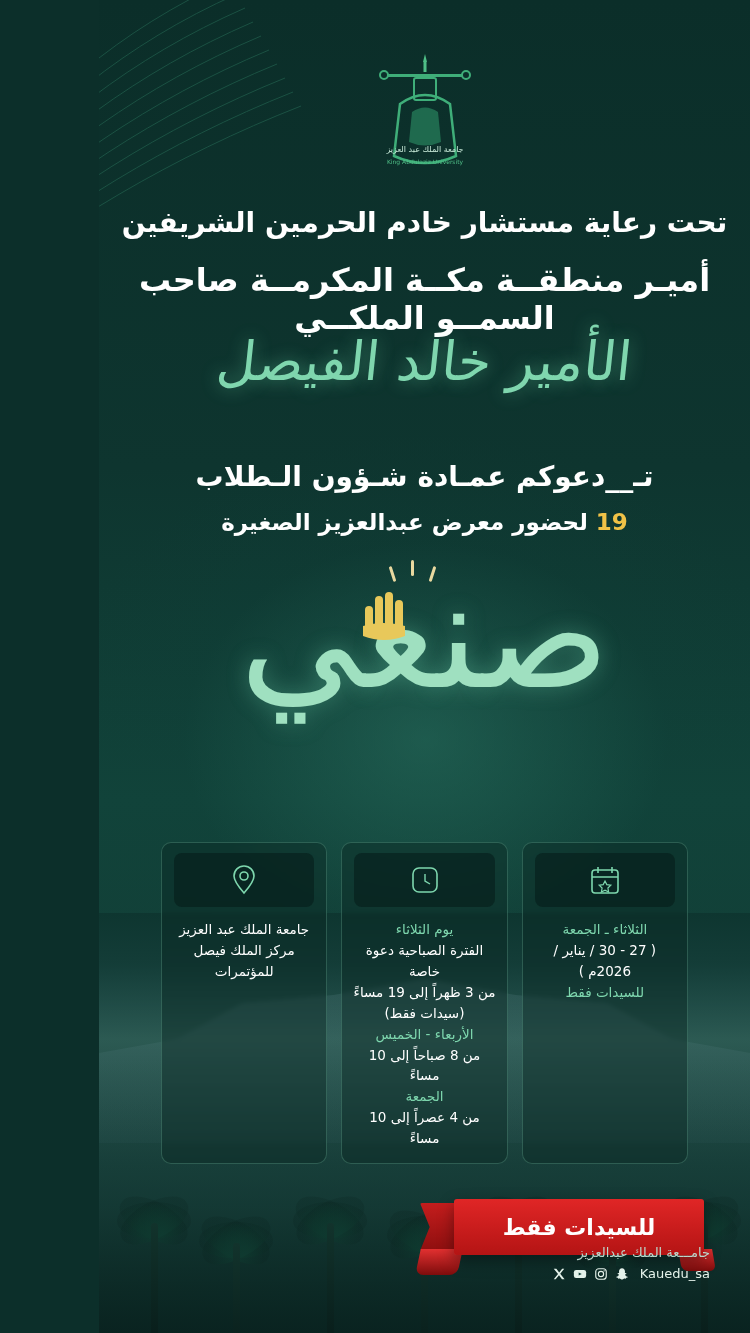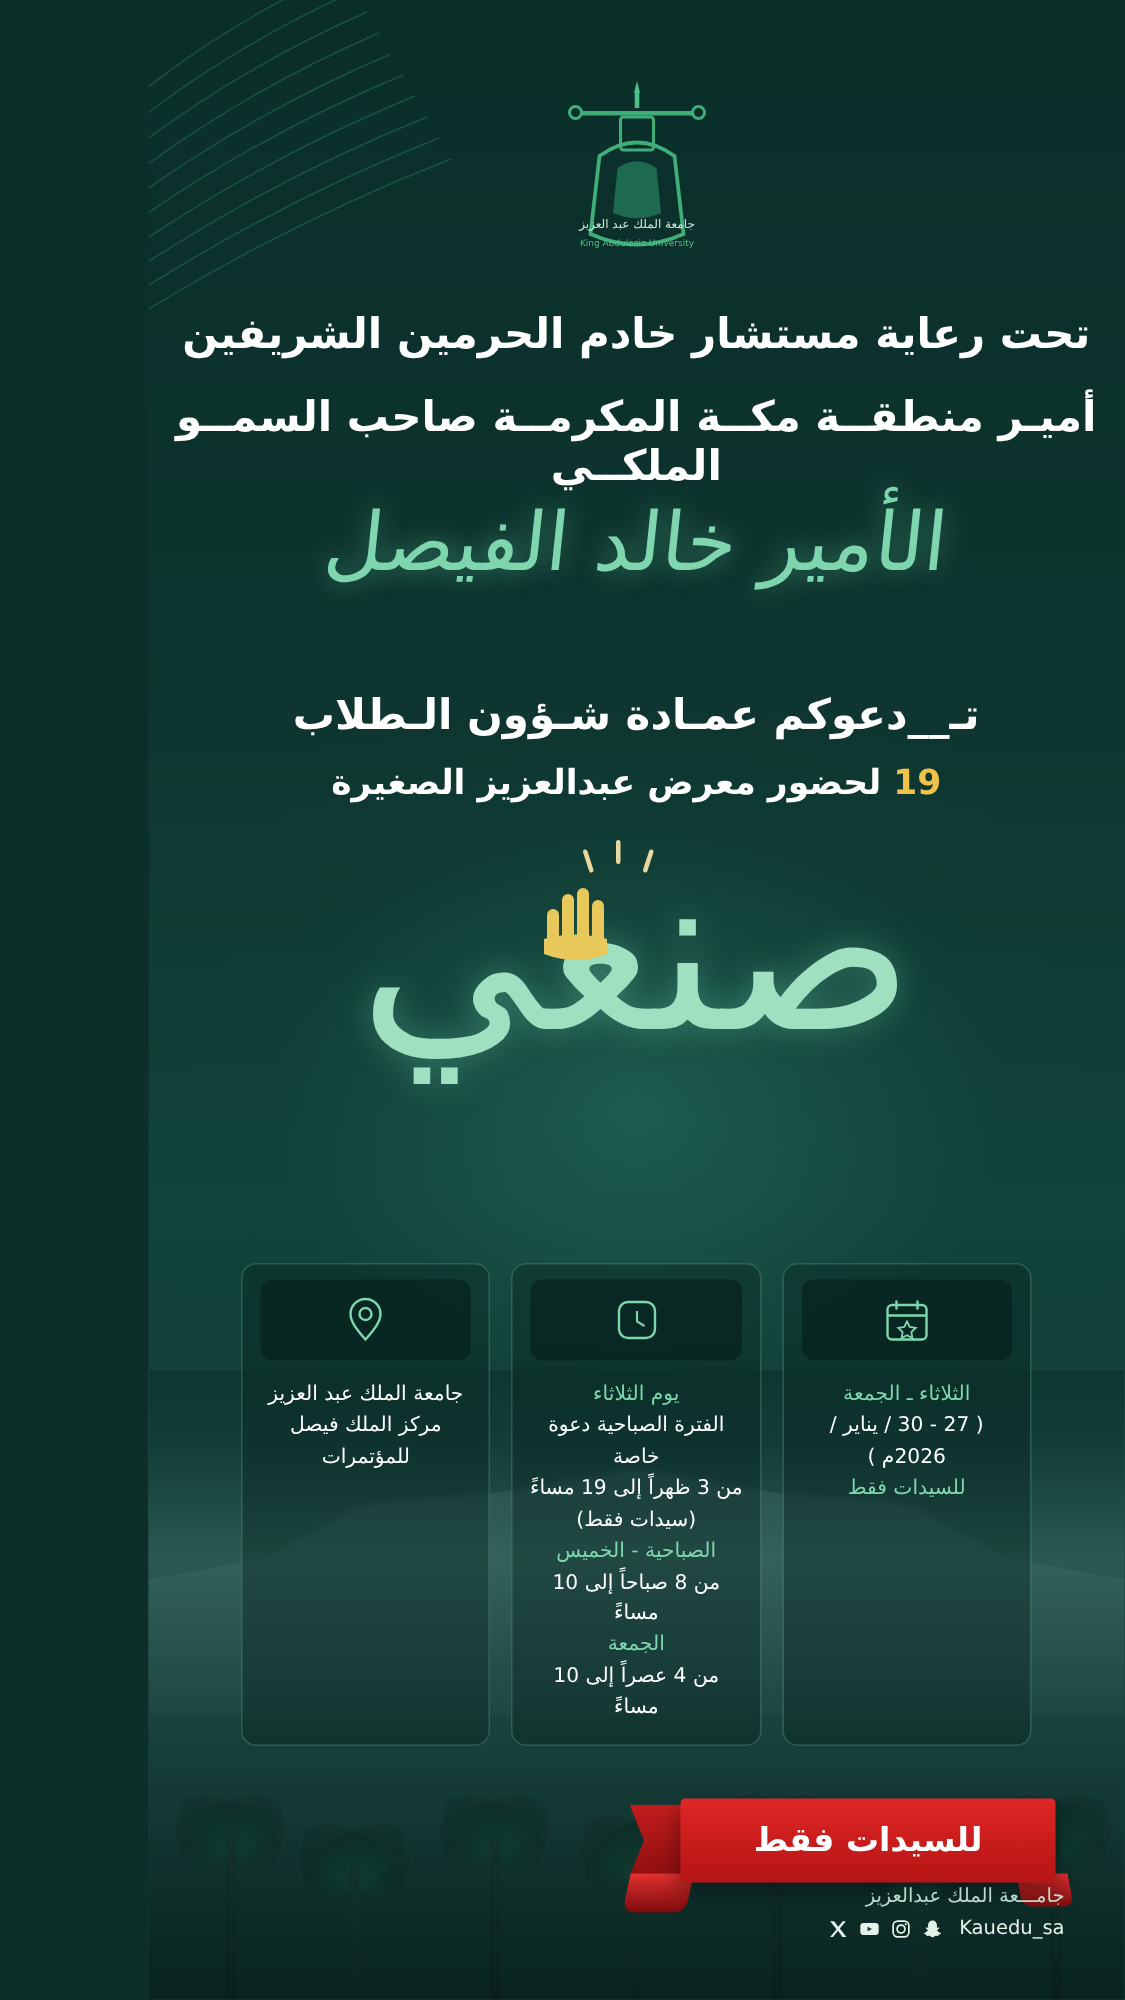--- a/index.html
+++ b/index.html
@@ -88,21 +88,21 @@
   
   .head {
     position: absolute; top: 206px; left: 0; right: 0;
     text-align: center; color: #ffffff;
   }
   .head .l1 {
     font-size: 28px; font-weight: bold; letter-spacing: .5px;
     margin-bottom: 22px;
   }
   .head .l2 {
-    font-size: 28px; font-weight: bold; letter-spacing: 1.5px;
+    font-size: 32px; font-weight: bold; letter-spacing: 1.5px;
   }
 
   
   .prince {
     position: absolute; top: 330px; left: 0; right: 0;
     text-align: center;
   }
   .prince .calli {
     display: inline-block;
     font-family: "DejaVu Serif", "Liberation Serif", serif;
@@ -207,21 +207,21 @@
   .ribbon .curl2 {
     position: absolute; right: -10px; top: 50px;
     width: 34px; height: 22px;
     background: linear-gradient(180deg,#e23030,#7d0c0c);
     border-radius: 0 0 6px 6px;
     transform: skewX(10deg);
   }
 
   
   .footer {
-    position: absolute; right: 40px; bottom: 40px;
+    position: absolute; right: 40px; bottom: 52px;
     text-align: right; color: #cfe6dc;
   }
   .footer .uni { font-size: 13px; color: #bcd8cc; margin-bottom: 6px; }
   .footer .social {
     display: flex; align-items: flex-end; gap: 7px;
     font-size: 13px; color: #e4f2ea; direction: ltr;
   }
   .footer .social .ico {
     width: 14px; height: 14px; display: inline-block;
     color: #e4f2ea;
@@ -376,21 +376,21 @@
         <svg width="34" height="34" viewBox="0 0 34 34" fill="none" stroke="#7ed7ae" stroke-width="1.6">
           <rect x="5" y="5" width="24" height="24" rx="6"></rect>
           <path d="M17 11 v7 l5 3" stroke-width="1.4"></path>
         </svg>
       </div>
       <div class="lines">
         <div class="line accent">يوم الثلاثاء</div>
         <div class="line">الفترة الصباحية دعوة خاصة</div>
         <div class="line">من 3 ظهراً إلى 19 مساءً</div>
         <div class="line">(سيدات فقط)</div>
-        <div class="line accent">الصباحية - الخميس</div>
+        <div class="line accent">الأربعاء - الخميس</div>
         <div class="line">من 8 صباحاً إلى 10 مساءً</div>
         <div class="line accent">الجمعة</div>
         <div class="line">من 4 عصراً إلى 10 مساءً</div>
       </div>
     </div>
 
     <div class="card">
       <div class="icon-box">
         <svg width="34" height="34" viewBox="0 0 34 34" fill="none" stroke="#7ed7ae" stroke-width="1.6">
           <path d="M17 30 c7-8 10-12.5 10-17 a10 10 0 0 0 -20 0 c0 4.5 3 9 10 17 z"></path>

